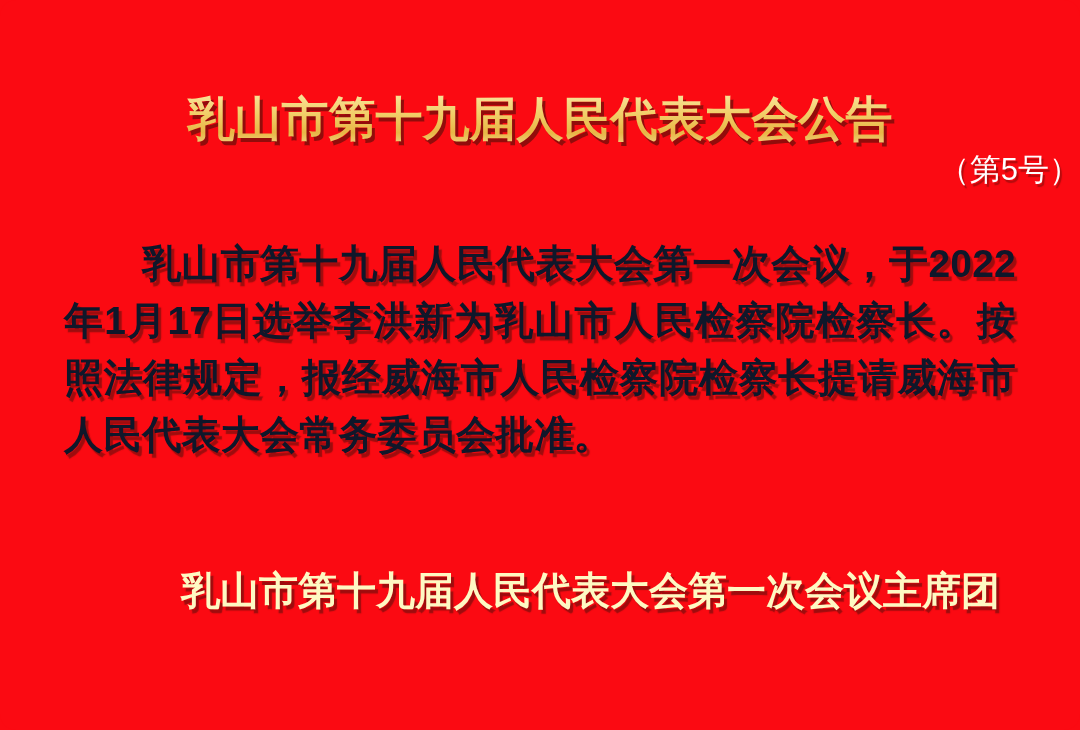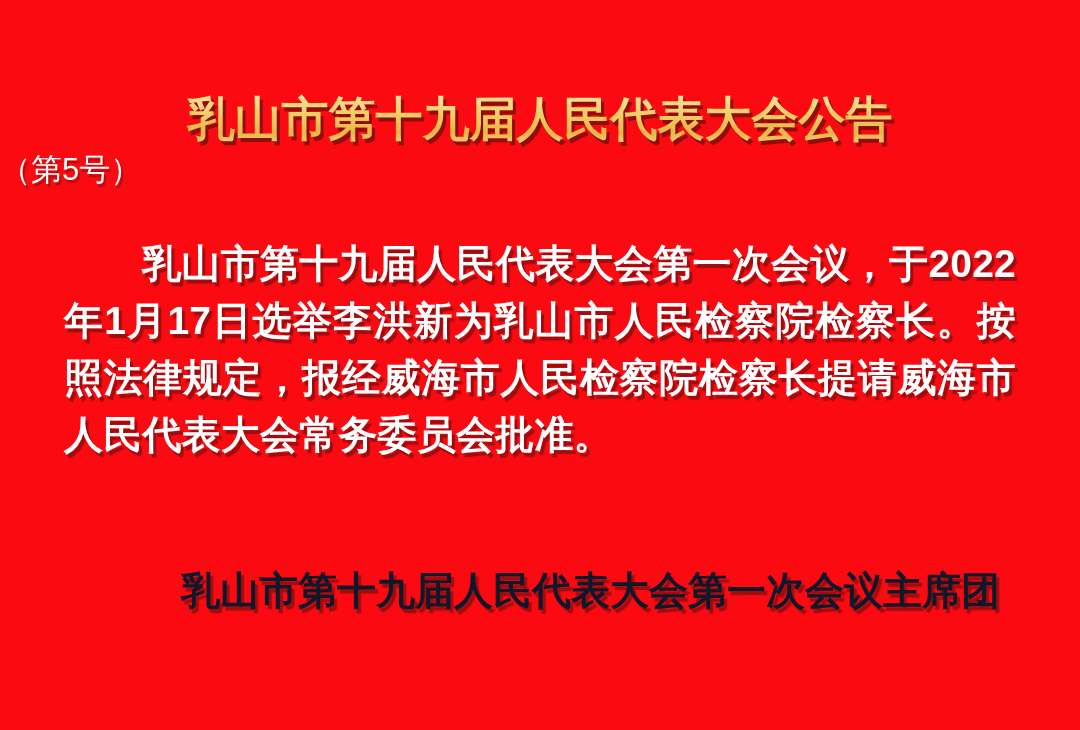--- a/index.html
+++ b/index.html
@@ -43,57 +43,57 @@
     white-space: nowrap;
     font-family: "Liberation Serif", "DejaVu Serif", serif;
   }
 
   
   .doc-subtitle {
     position: absolute;
     left: 0;
     top: 148px;
     width: 1080px;
-    text-align: left;
+    text-align: right;
     font-size: 31px;
     line-height: 44px;
     font-weight: normal;
     color: #FFFFFF;
     text-shadow: 2px 3px 1px rgba(120, 12, 10, 0.55);
     white-space: nowrap;
   }
 
   
   .doc-body {
     position: absolute;
     left: 64px;
     top: 235px;
     width: 952px;
-    color: #ffffff;
+    color: #0f172a;
     font-size: 39px;
     line-height: 57px;
     font-weight: bold;
     text-align: justify;
     text-justify: inter-character;
     text-shadow: 3px 4px 1px rgba(122, 14, 12, 0.72);
     letter-spacing: 0.2px;
   }
   .doc-body p {
     margin: 0;
     text-indent: 2em;
   }
 
   
   .doc-signature {
     position: absolute;
     left: 0;
     top: 563px;
     width: 1000px;
     text-align: right;
-    color: #0f172a;
+    color: #fef9c3;
     font-size: 39px;
     line-height: 55px;
     font-weight: bold;
     text-shadow: 3px 4px 1px rgba(122, 14, 12, 0.72);
     white-space: nowrap;
   }
   .doc-signature .sig-date {
     display: block;
     padding-right: 222px;
   }

